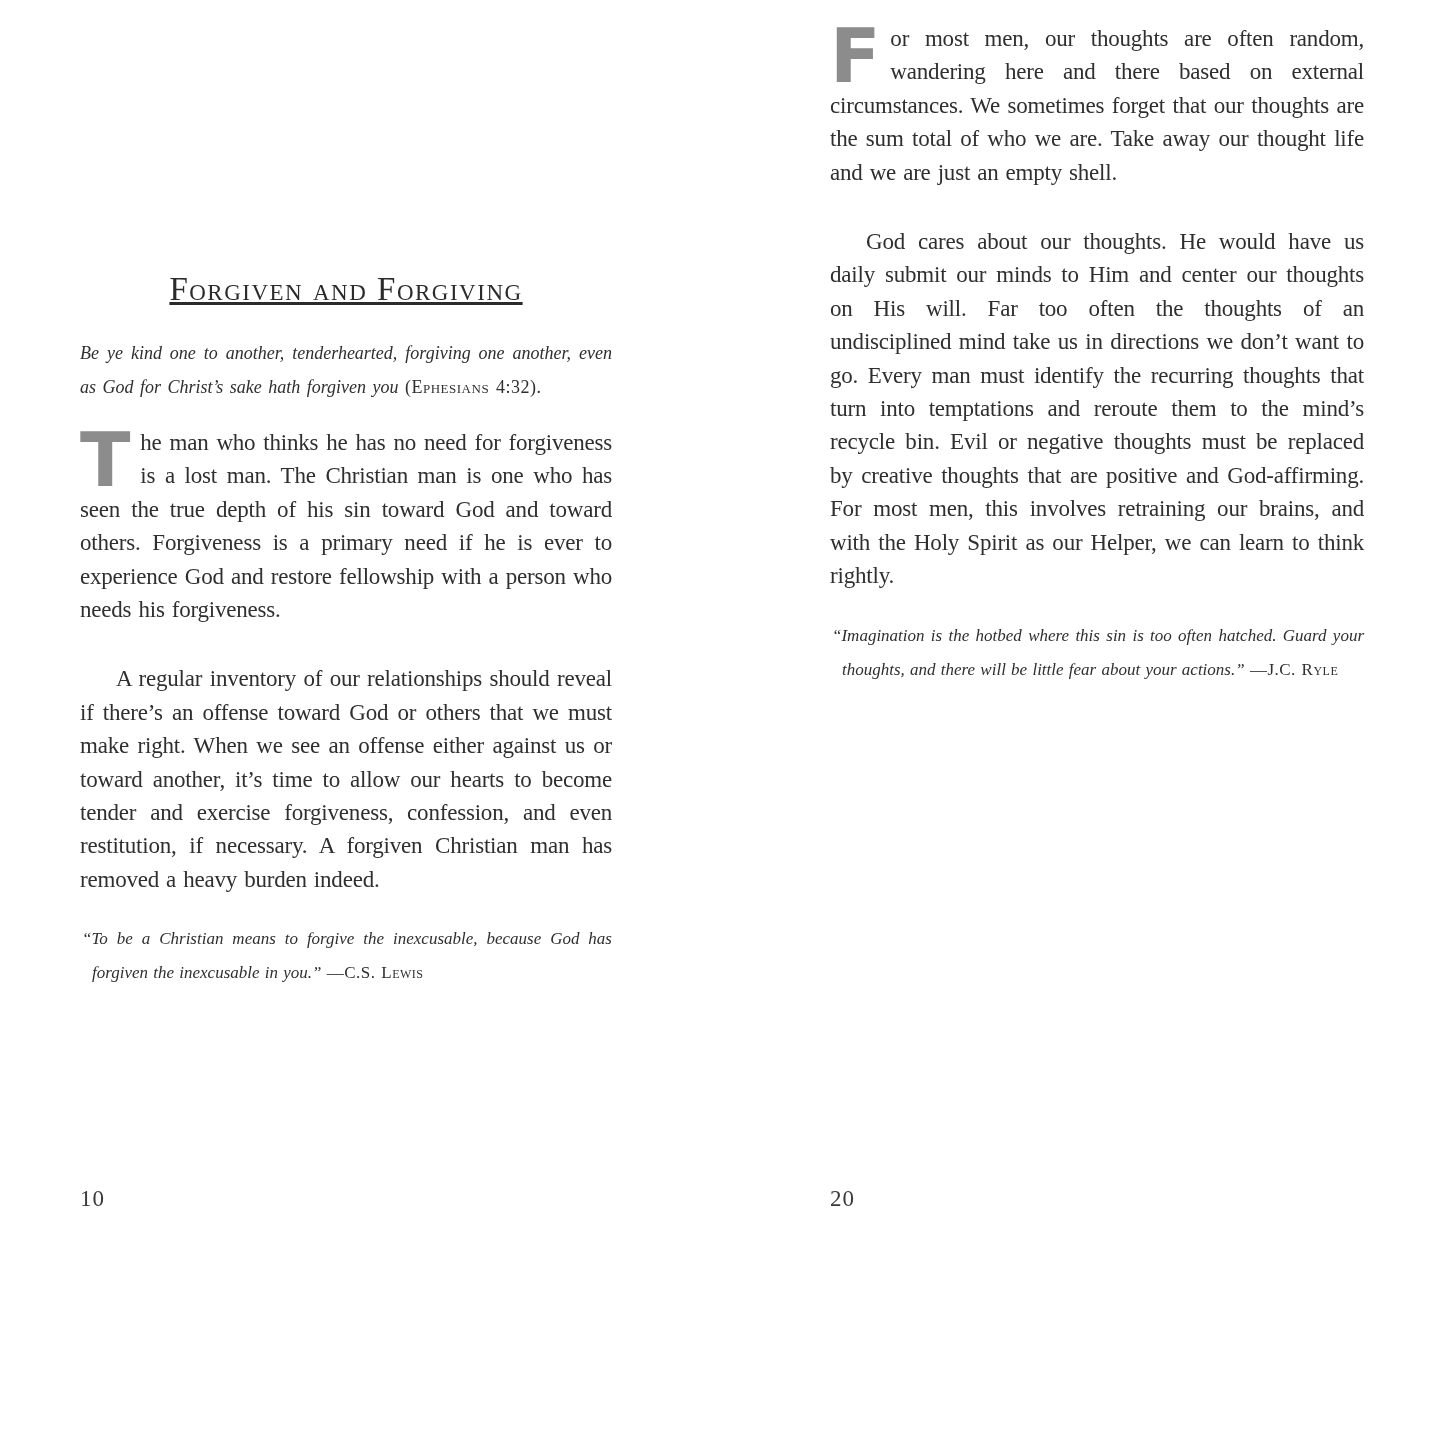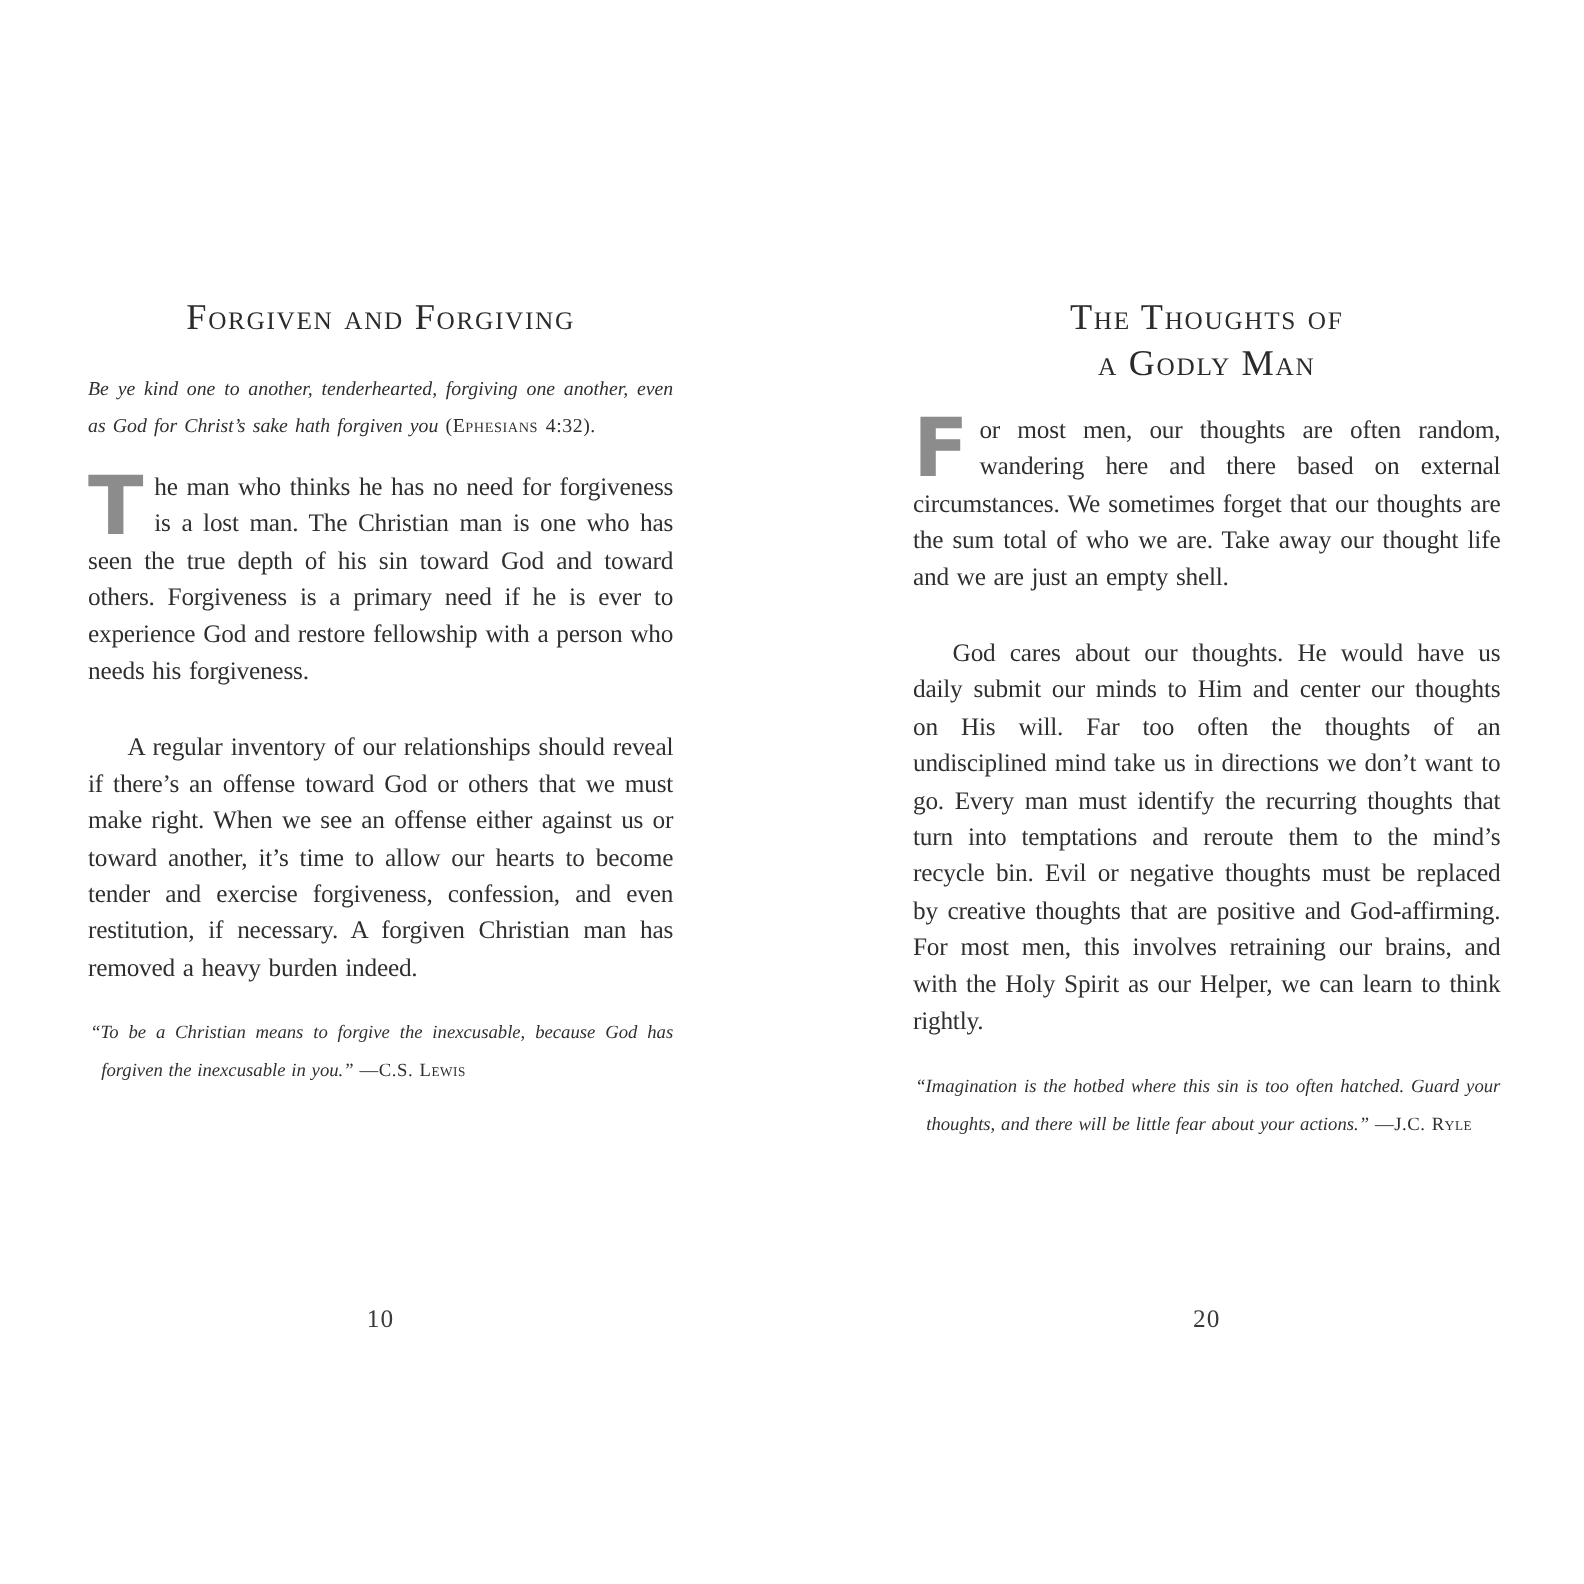--- a/index.html
+++ b/index.html
@@ -18,20 +18,21 @@
 
   .chapter-title {
     margin-top: 268px;
     text-align: center;
     font-variant: small-caps;
     font-size: 33px;
     line-height: 42px;
     letter-spacing: 1.5px;
     color: #2b2b2b;
     font-weight: normal;
+    text-decoration: underline;
   }
   .title-line { display: block; }
 
   .epigraph {
     margin-top: 26px;
     font-style: italic;
     font-size: 18px;
     line-height: 34px;
     text-align: justify;
     word-spacing: 2px;
@@ -78,21 +79,21 @@
   .quote-attribution {
     font-style: normal;
     font-variant: small-caps;
     letter-spacing: 0.5px;
   }
 
   .page-number {
     position: absolute;
     top: 1186px;
     left: 0; right: 0;
-    text-align: center;
+    text-align: left;
     font-size: 23px;
     color: #3a3a3a;
     letter-spacing: 1px;
   }
 </style>
 </head>
 <body>
 
 <div class="spread">
 
@@ -104,24 +105,20 @@
     <p class="body-text first"><span class="dropcap">T</span><span>he man who thinks he has no need for forgiveness is a lost man. The Christian man is one who has seen the true depth of his sin toward God and toward others. Forgiveness is a primary need if he is ever to experience God and restore fellowship with a person who needs his forgiveness.</span></p>
 
     <p class="body-text indented">A regular inventory of our relationships should reveal if there’s an offense toward God or others that we must make right. When we see an offense either against us or toward another, it’s time to allow our hearts to become tender and exercise forgiveness, confession, and even restitution, if necessary. A forgiven Christian man has removed a heavy burden indeed.</p>
 
     <p class="pull-quote"><span class="quote-text">“To be a Christian means to forgive the inexcusable, because God has forgiven the inexcusable in you.”</span> <span class="quote-attribution">—C.S. Lewis</span></p>
 
     <div class="page-number">10</div>
   </section>
 
   <section class="page page-right">
-    <h1 class="chapter-title">
-        <span class="title-line">The Thoughts of</span>
-        <span class="title-line">a Godly Man</span>
-      </h1>
 
 
     <p class="body-text first"><span class="dropcap">F</span><span>or most men, our thoughts are often random, wandering here and there based on external circumstances. We sometimes forget that our thoughts are the sum total of who we are. Take away our thought life and we are just an empty shell.</span></p>
 
     <p class="body-text indented">God cares about our thoughts. He would have us daily submit our minds to Him and center our thoughts on His will. Far too often the thoughts of an undisciplined mind take us in directions we don’t want to go. Every man must identify the recurring thoughts that turn into temptations and reroute them to the mind’s recycle bin. Evil or negative thoughts must be replaced by creative thoughts that are positive and God-affirming. For most men, this involves retraining our brains, and with the Holy Spirit as our Helper, we can learn to think rightly.</p>
 
     <p class="pull-quote"><span class="quote-text">“Imagination is the hotbed where this sin is too often hatched. Guard your thoughts, and there will be little fear about your actions.”</span> <span class="quote-attribution">—J.C. Ryle</span></p>
 
     <div class="page-number">20</div>
   </section>

